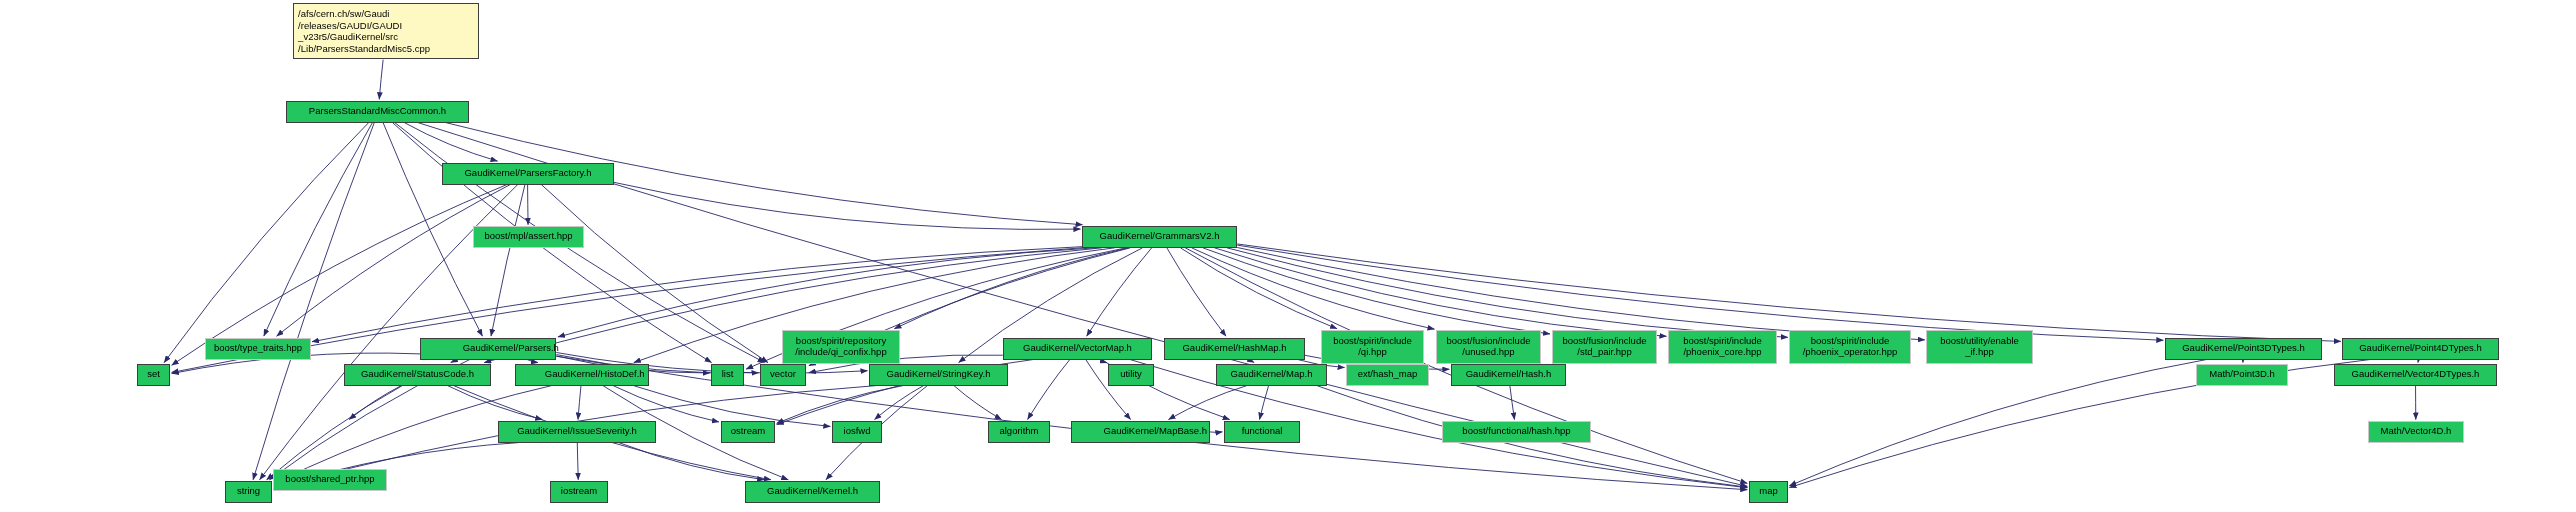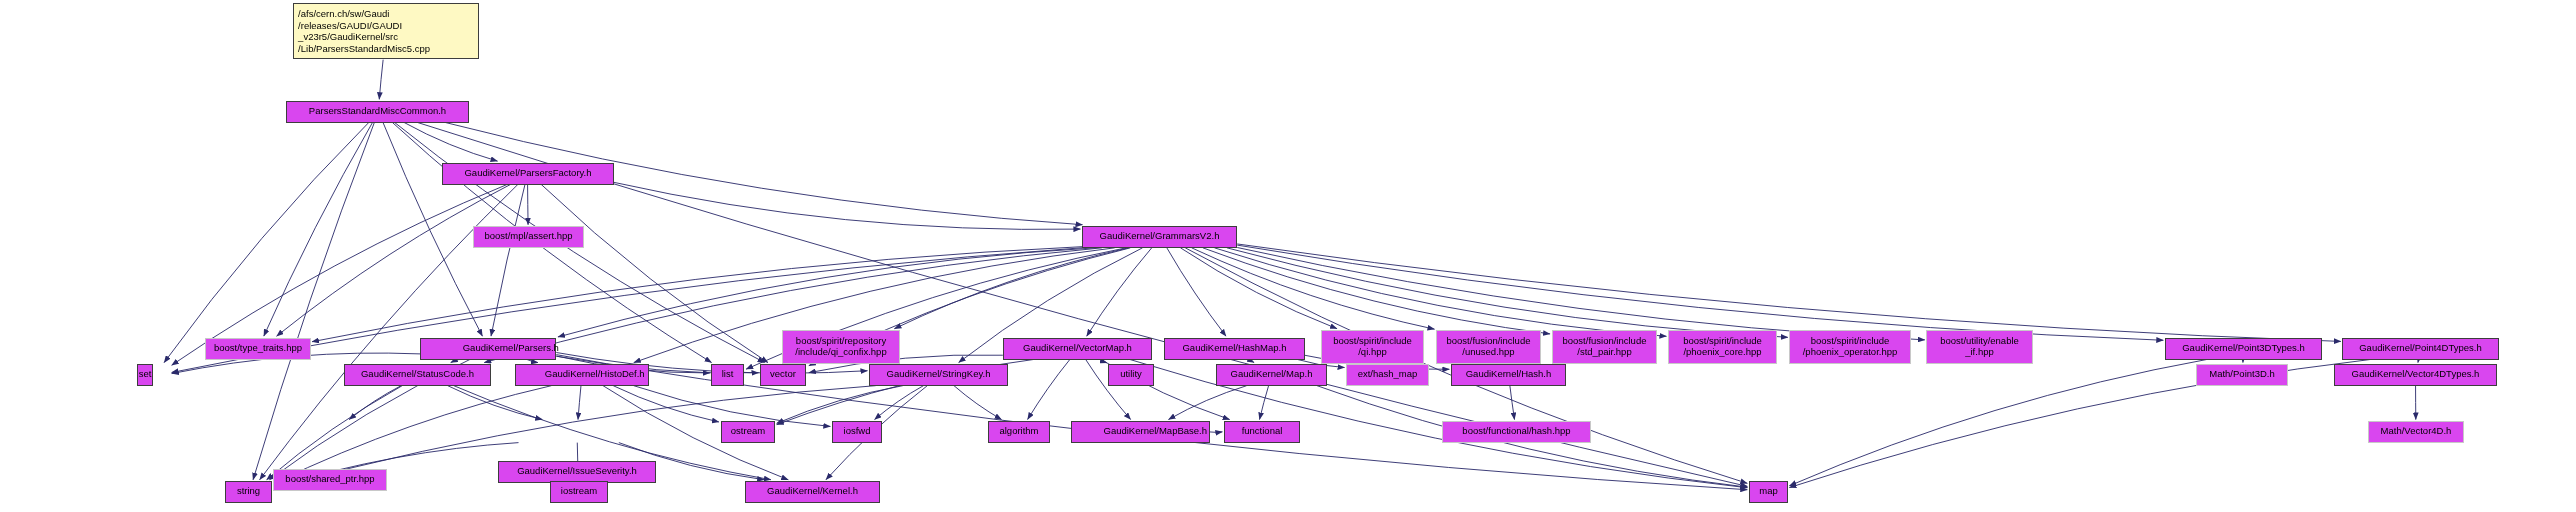--- a/index.html
+++ b/index.html
@@ -18,21 +18,21 @@
     height:513px;
     pointer-events:none;
   }
   .node{
     position:absolute;
     box-sizing:border-box;
     display:flex;
     align-items:center;
     justify-content:center;
     text-align:center;
-    background:#d946ef;
+    background:#22c55e;
     border:0.8px solid #c8c8c8;
     color:#000000;
     font-size:9.5px;
     line-height:10.7px;
     letter-spacing:0px;
     white-space:pre-line;
     padding:0 2.5px;
     z-index:2;
   }
   .node.solid{ border:1.2px solid #3d3d3d; }
@@ -164,34 +164,34 @@
       <div class="node light" style="left: 1552px; top: 330px; width: 105px; height: 34px;">boost/fusion/include
 /std_pair.hpp</div>
       <div class="node light" style="left: 1668px; top: 330px; width: 109px; height: 34px;">boost/spirit/include
 /phoenix_core.hpp</div>
       <div class="node light" style="left: 1789px; top: 330px; width: 122px; height: 34px;">boost/spirit/include
 /phoenix_operator.hpp</div>
       <div class="node light" style="left: 1926px; top: 330px; width: 107px; height: 34px;">boost/utility/enable
 _if.hpp</div>
       <div class="node solid" style="left: 2165px; top: 338px; width: 157px; height: 21.5px;">GaudiKernel/Point3DTypes.h</div>
       <div class="node solid" style="left: 2342px; top: 338px; width: 157px; height: 21.5px;">GaudiKernel/Point4DTypes.h</div>
-      <div class="node solid" style="left: 137px; top: 364px; width: 16px; height: 21.5px;">set</div>
+      <div class="node solid" style="left: 137px; top: 364px; width: 33px; height: 21.5px;">set</div>
       <div class="node solid" style="left: 344px; top: 364px; width: 147px; height: 21.5px;">GaudiKernel/StatusCode.h</div>
       <div class="node solid" style="left: 515px; top: 364px; width: 134px; height: 21.5px; padding-left: 28px;">GaudiKernel/HistoDef.h</div>
       <div class="node solid" style="left: 711px; top: 364px; width: 33px; height: 21.5px;">list</div>
       <div class="node solid" style="left: 760px; top: 364px; width: 46px; height: 21.5px;">vector</div>
       <div class="node solid" style="left: 869px; top: 364px; width: 139px; height: 21.5px;">GaudiKernel/StringKey.h</div>
       <div class="node solid" style="left: 1108px; top: 364px; width: 46px; height: 21.5px;">utility</div>
       <div class="node solid" style="left: 1216px; top: 364px; width: 111px; height: 21.5px;">GaudiKernel/Map.h</div>
       <div class="node light" style="left: 1346px; top: 364px; width: 83px; height: 21.5px;">ext/hash_map</div>
       <div class="node solid" style="left: 1451px; top: 364px; width: 115px; height: 21.5px;">GaudiKernel/Hash.h</div>
       <div class="node light" style="left: 2196px; top: 364px; width: 92px; height: 21.5px;">Math/Point3D.h</div>
       <div class="node solid" style="left: 2334px; top: 364px; width: 163px; height: 21.5px;">GaudiKernel/Vector4DTypes.h</div>
       <div class="node light" style="left: 273px; top: 421px; width: 114px; height: 21.5px; margin-top: 48px;">boost/shared_ptr.hpp</div>
-      <div class="node solid" style="left: 498px; top: 421px; width: 158px; height: 21.5px; margin-top: 40px;">GaudiKernel/IssueSeverity.h</div>
+      <div class="node solid" style="left: 498px; top: 421px; width: 158px; height: 21.5px;">GaudiKernel/IssueSeverity.h</div>
       <div class="node solid" style="left: 721px; top: 421px; width: 54px; height: 21.5px;">ostream</div>
       <div class="node solid" style="left: 832px; top: 421px; width: 50px; height: 21.5px;">iosfwd</div>
       <div class="node solid" style="left: 988px; top: 421px; width: 62px; height: 21.5px;">algorithm</div>
       <div class="node solid" style="left: 1071px; top: 421px; width: 139px; height: 21.5px; padding-left: 32px;">GaudiKernel/MapBase.h</div>
       <div class="node solid" style="left: 1224px; top: 421px; width: 76px; height: 21.5px;">functional</div>
       <div class="node light" style="left: 1442px; top: 421px; width: 149px; height: 21.5px;">boost/functional/hash.hpp</div>
       <div class="node light" style="left: 2368px; top: 421px; width: 96px; height: 21.5px;">Math/Vector4D.h</div>
       <div class="node solid" style="left: 225px; top: 481px; width: 47px; height: 21.5px;">string</div>
       <div class="node solid" style="left: 550px; top: 481px; width: 58px; height: 21.5px;">iostream</div>
       <div class="node solid" style="left: 745px; top: 481px; width: 135px; height: 21.5px;">GaudiKernel/Kernel.h</div>

